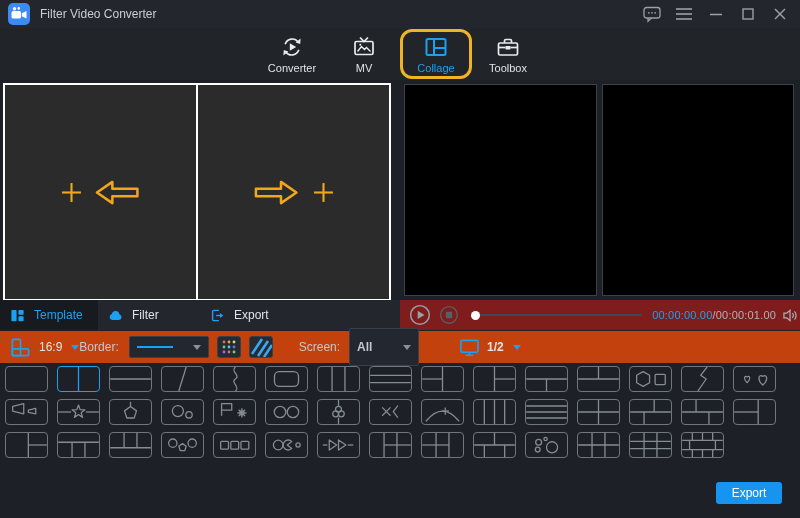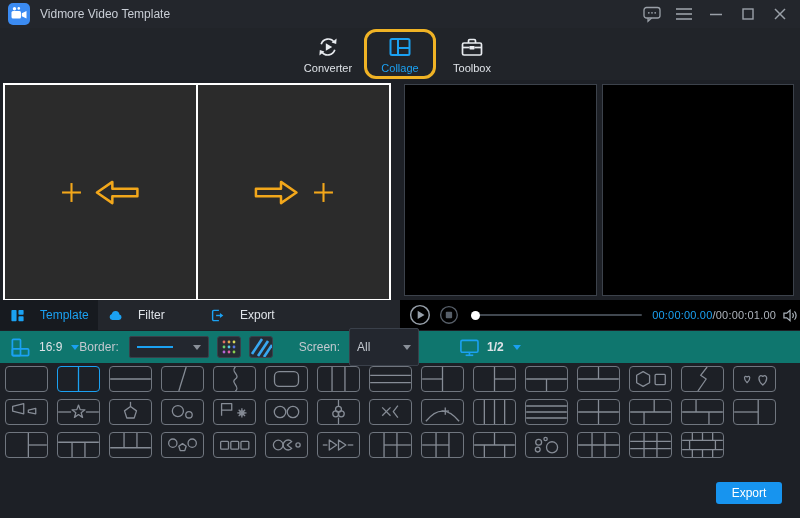--- a/index.html
+++ b/index.html
@@ -23,49 +23,49 @@
 
   .editor{position:absolute;left:3px;top:83px;width:384px;height:214px;background:#ffffff;border:2px solid #ffffff;display:flex;gap:2px;}
   .editor .cell{flex:1;background:#2b2b2b;display:flex;align-items:center;justify-content:center;gap:13px;}
   .plus{width:21px;height:21px;display:flex;}
   .barrow{width:46px;height:27px;display:flex;}
 
   .preview{position:absolute;left:404px;top:84px;width:390px;height:212px;display:flex;gap:5px;}
   .preview .pcell{flex:1;background:#000;border:1px solid #3c424b;}
 
   .tabstrip{position:absolute;left:0;top:300px;width:400px;height:30px;background:#23262c;display:flex;align-items:stretch;}
-  .ptab{display:flex;align-items:center;justify-content:flex-start;gap:15px;padding-left:10px;font-size:12px;color:#dfe3e8;}
+  .ptab{display:flex;align-items:center;justify-content:flex-start;gap:9px;padding-left:10px;font-size:12px;color:#dfe3e8;}
   .ptab .ticon{width:15px;height:15px;display:flex;}
   .ptab.active{background:#171a1f;color:#1ba1f2;}
 
-  .playbar{position:absolute;left:400px;top:300px;width:400px;height:30px;background:#000000;display:flex;align-items:center;}
+  .playbar{position:absolute;left:400px;top:300px;width:400px;height:30px;background:#7f1d1d;display:flex;align-items:center;}
   .pbtn{display:flex;align-items:center;justify-content:center;}
   .pbtn.play{width:22px;height:22px;margin-left:9px;}
   .pbtn.stop{width:20px;height:20px;margin-left:8px;}
   .slider{display:flex;align-items:center;margin-left:12px;width:172px;height:14px;position:relative;}
   .slider .track{position:absolute;left:4px;right:0;top:6px;height:2px;background:#40474f;border-radius:1px;}
   .slider .dot{position:absolute;left:0;top:2.5px;width:9px;height:9px;border-radius:50%;background:#ffffff;}
   .time{margin-left:10px;font-size:11px;letter-spacing:0.2px;white-space:nowrap;}
   .time .cur{color:#1ba1f2;}
   .time .tot,.time .sep{color:#aeb4bc;}
   .vol{width:17px;height:15px;margin-left:7px;display:flex;}
 
-  .toolbar{position:absolute;left:0;top:331px;width:800px;height:32px;background:#0f766e;display:flex;align-items:center;font-size:12px;color:#c3c8cf;}
+  .toolbar{position:absolute;left:0;top:331px;width:800px;height:32px;background:#c2410c;display:flex;align-items:center;font-size:12px;color:#c3c8cf;}
   .ticon-ratio{width:21px;height:21px;margin-left:10px;display:flex;}
   .ratio-val{margin-left:8px;color:#dfe3e8;}
   .caret{width:0;height:0;border-left:4.5px solid transparent;border-right:4.5px solid transparent;border-top:5.5px solid #1ba1f2;margin-left:9px;}
   .caret.grey{border-top-color:#8a9099;}
   .lbl-border{}
   .sel{height:20px;background:#23272f;border:1px solid #3a404a;border-radius:2px;display:flex;align-items:center;}
   .sel.border-style{width:64px;margin-left:10px;justify-content:space-between;padding:0 7px;}
   .sel .line{width:36px;height:2px;background:#1ba1f2;}
   .sel .caret{margin-left:0;}
   .sq-btn{width:22px;height:20px;background:#262b33;border:1px solid #3a404a;border-radius:3px;margin-left:8px;display:flex;align-items:center;justify-content:center;}
   .lbl-screen{margin-left:26px;}
-  .sel.screen{width:54px;margin-left:9px;justify-content:space-between;padding:8px 7px;color:#c3c8cf;}
+  .sel.screen{width:54px;margin-left:9px;justify-content:space-between;padding:8px 7px;color:#c3c8cf;font-weight:bold;}
   .ticon-mon{width:21px;height:19px;margin-left:40px;display:flex;}
   .page-ind{margin-left:7px;color:#dfe3e8;font-weight:bold;}
 
   .tpl-grid{position:absolute;left:5px;top:366px;display:flex;flex-direction:column;gap:7px;}
   .tpl-row{display:flex;gap:9px;}
   .tpl{width:43px;height:26px;border:1.5px solid #70767f;border-radius:4px;box-sizing:border-box;position:relative;}
   .tpl svg{position:absolute;left:0;top:0;width:100%;height:100%;}
   .tpl.selected{border-color:#1ba1f2;}
 
   .export-btn{position:absolute;right:18px;top:482px;width:66px;height:22px;background:#1794ef;border:none;border-radius:3px;color:#fff;font-size:12px;font-family:"Liberation Sans",sans-serif;display:flex;align-items:center;justify-content:center;}
@@ -76,21 +76,21 @@
 <div class="titlebar">
   <div class="logo" id="logo-slot">
       <svg viewBox="0 0 22 22">
         <rect width="22" height="22" rx="5" fill="#3b8bf2"></rect>
         <rect x="3.5" y="8" width="9.5" height="7.5" rx="1.5" fill="#fff"></rect>
         <polygon points="13.8,10.2 18.5,8 18.5,15.5 13.8,13.3" fill="#fff"></polygon>
         <circle cx="6.5" cy="5.8" r="1.7" fill="#fff"></circle>
         <circle cx="10.8" cy="5.4" r="1.3" fill="#fff"></circle>
       </svg>
     </div>
-  <div class="title">Vidmore Video Template</div>
+  <div class="title">Filter Video Converter</div>
   <div class="win-controls" id="win-controls">
       <span class="win-btn">
         <svg viewBox="0 0 18 17" width="18" height="17" fill="none" stroke="#9aa0a8" stroke-width="1.3">
           <rect x="1" y="1.5" width="16" height="10.5" rx="2.5"></rect>
           <path d="M5 12 v3.2 l3.6 -3.2"></path>
           <circle cx="5.8" cy="6.8" r="0.9" fill="#9aa0a8" stroke="none"></circle>
           <circle cx="9" cy="6.8" r="0.9" fill="#9aa0a8" stroke="none"></circle>
           <circle cx="12.2" cy="6.8" r="0.9" fill="#9aa0a8" stroke="none"></circle>
         </svg>
       </span>
@@ -125,20 +125,31 @@
       <span class="nicon">
         <svg viewBox="0 0 24 24" fill="none" stroke="#e8ebef" stroke-width="1.7">
           <path d="M5.2 9.2 A7.4 7.4 0 0 1 18.2 7"></path>
           <path d="M18.8 14.8 A7.4 7.4 0 0 1 5.8 17"></path>
           <polygon points="20.6,3.6 20.2,9 15.6,7.4" fill="#e8ebef" stroke="none"></polygon>
           <polygon points="3.4,20.4 3.8,15 8.4,16.6" fill="#e8ebef" stroke="none"></polygon>
           <polygon points="9.8,8.3 16.2,12 9.8,15.7" fill="#e8ebef" stroke="none"></polygon>
         </svg>
       </span>
       <span class="nlabel">Converter</span>
+    </div>
+    <div class="nav-item">
+      <span class="nicon">
+        <svg viewBox="0 0 24 24" fill="none" stroke="#e8ebef" stroke-width="1.7">
+          <rect x="3" y="6.5" width="18" height="13" rx="1.5"></rect>
+          <path d="M8 2.5 L12 6.5 L16 2.5"></path>
+          <polyline points="5.5,16.5 9.5,11.5 12.5,14.5 14.5,12.5 18.5,16.5" stroke-width="1.4"></polyline>
+          <circle cx="8.3" cy="9.8" r="1" fill="#e8ebef" stroke="none"></circle>
+        </svg>
+      </span>
+      <span class="nlabel">MV</span>
     </div>
     <div class="nav-item active highlight">
       <span class="nicon">
         <svg viewBox="0 0 24 24" fill="none" stroke="#1ba1f2" stroke-width="2">
           <rect x="2.5" y="4" width="19" height="16" rx="1.5"></rect>
           <line x1="10" y1="4" x2="10" y2="20"></line>
           <line x1="10" y1="13" x2="21.5" y2="13"></line>
         </svg>
       </span>
       <span class="nlabel">Collage</span>

